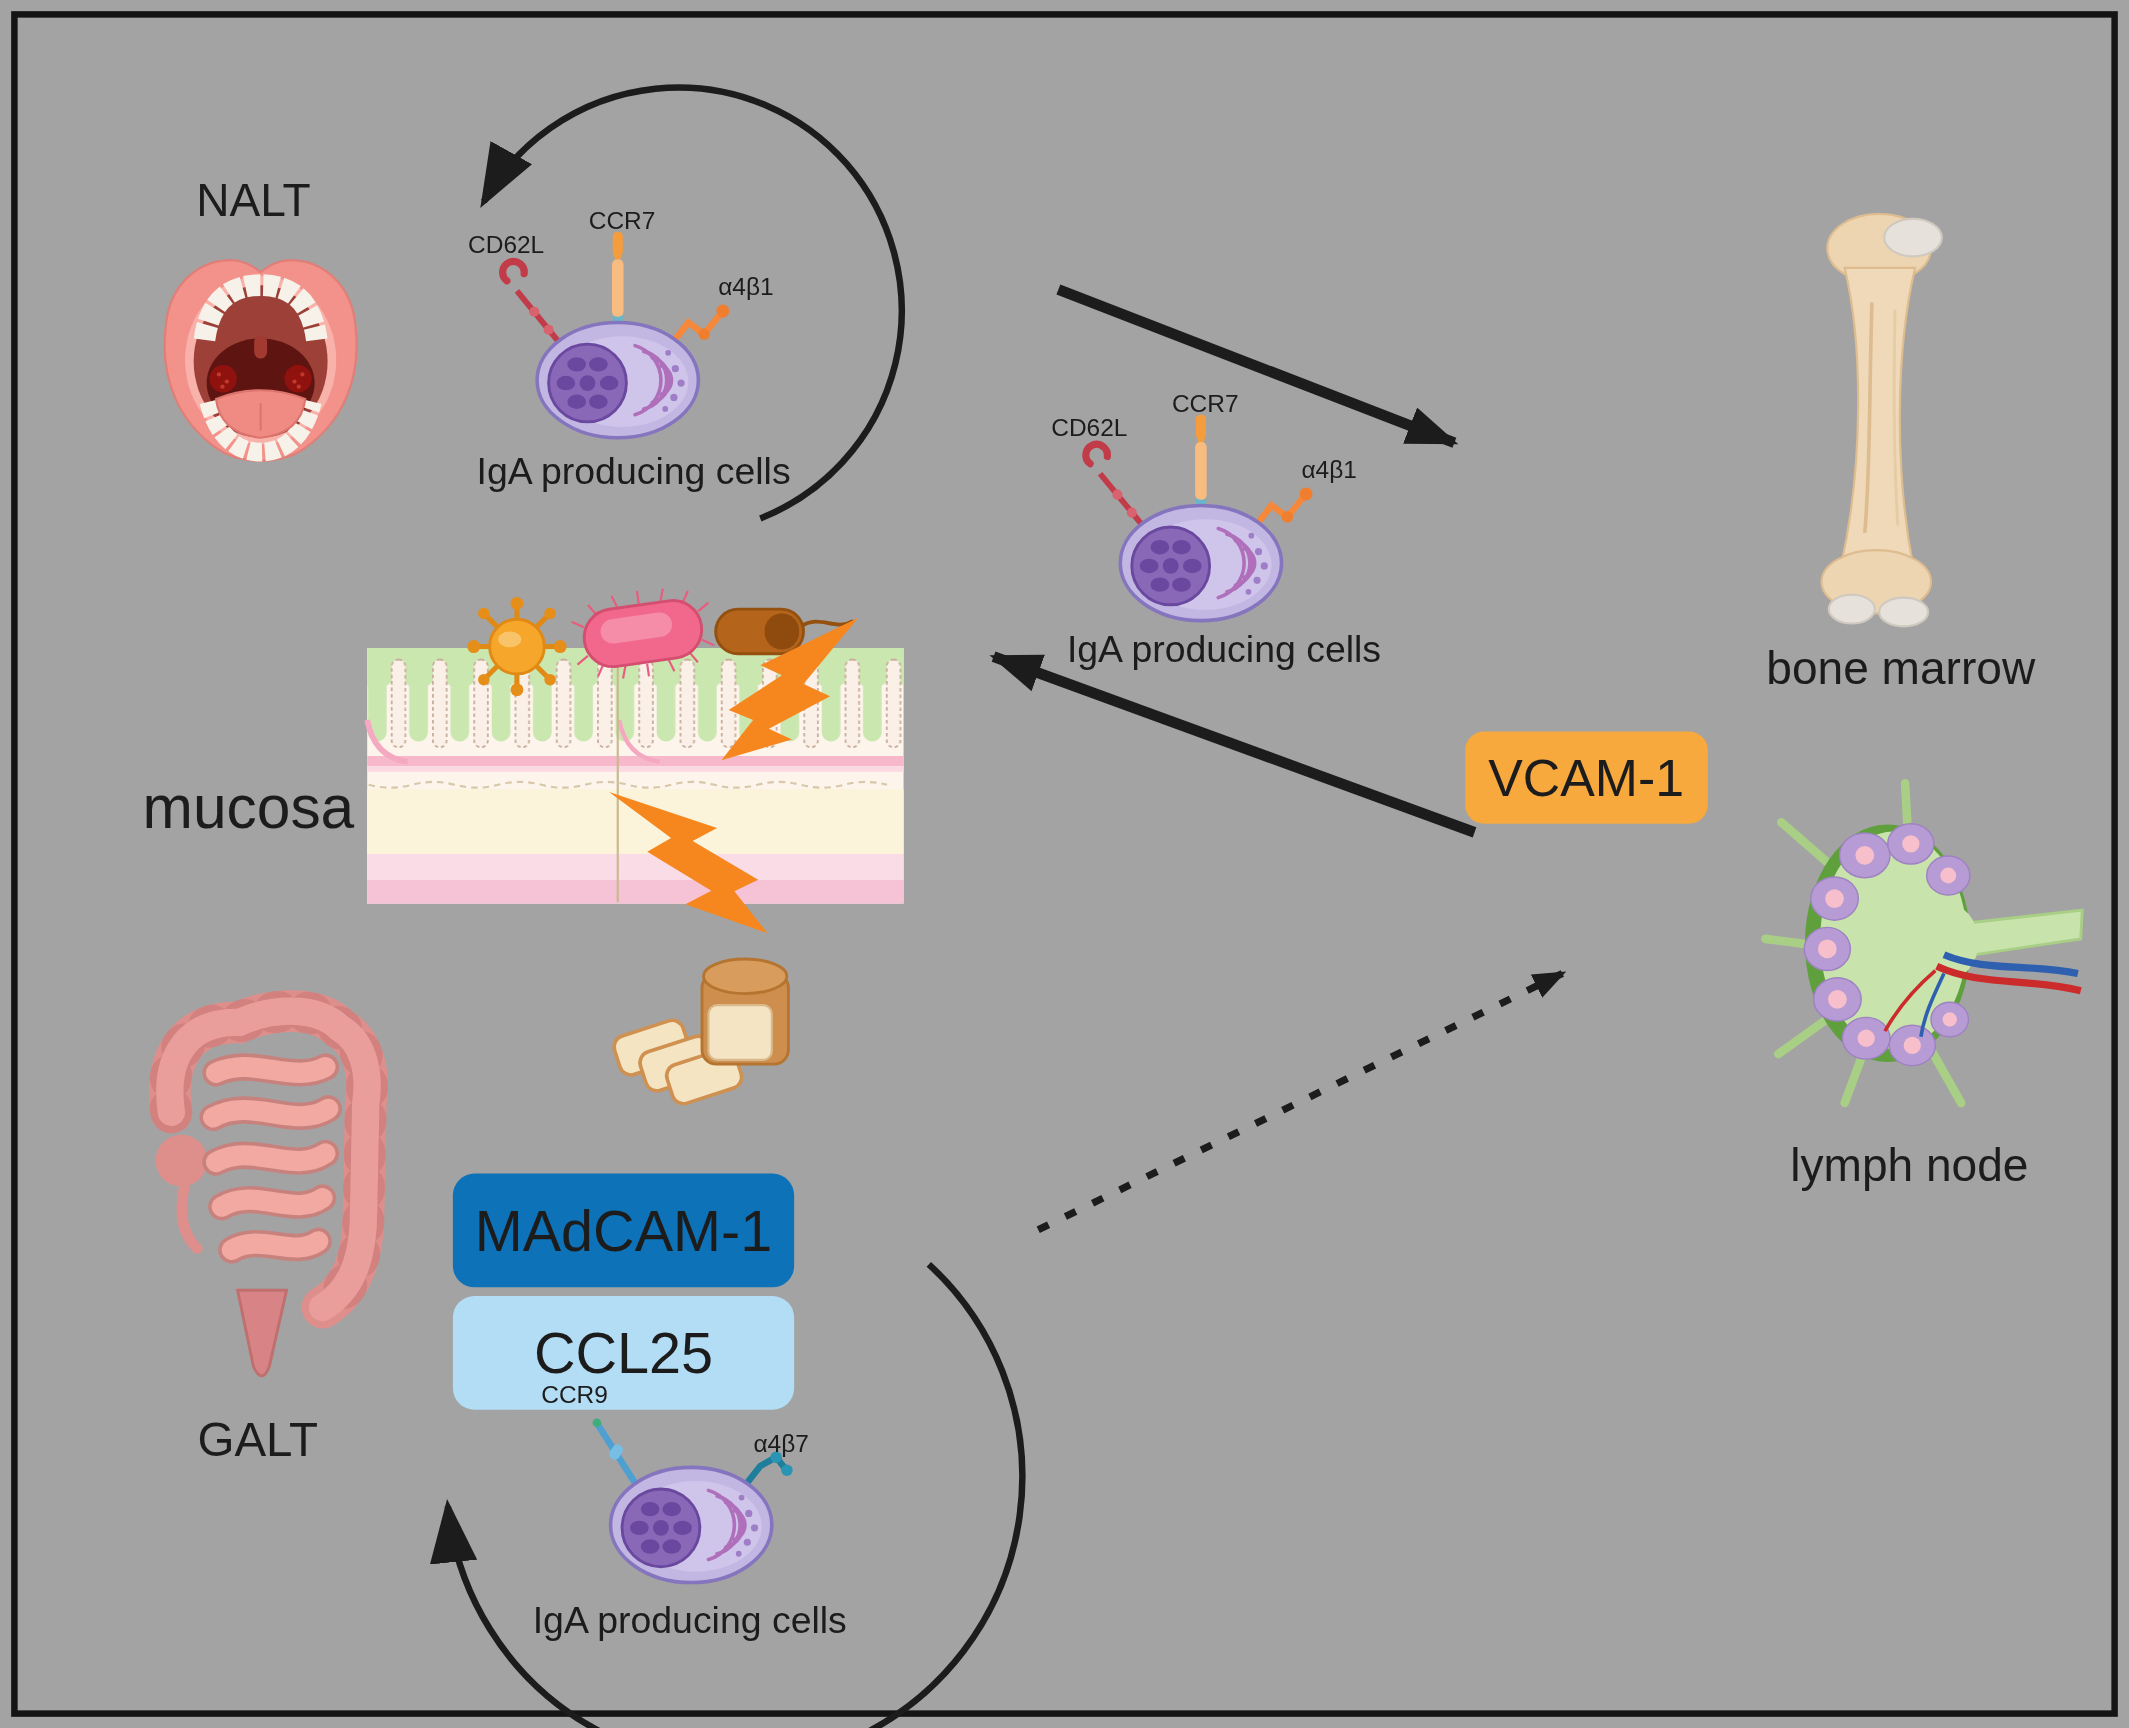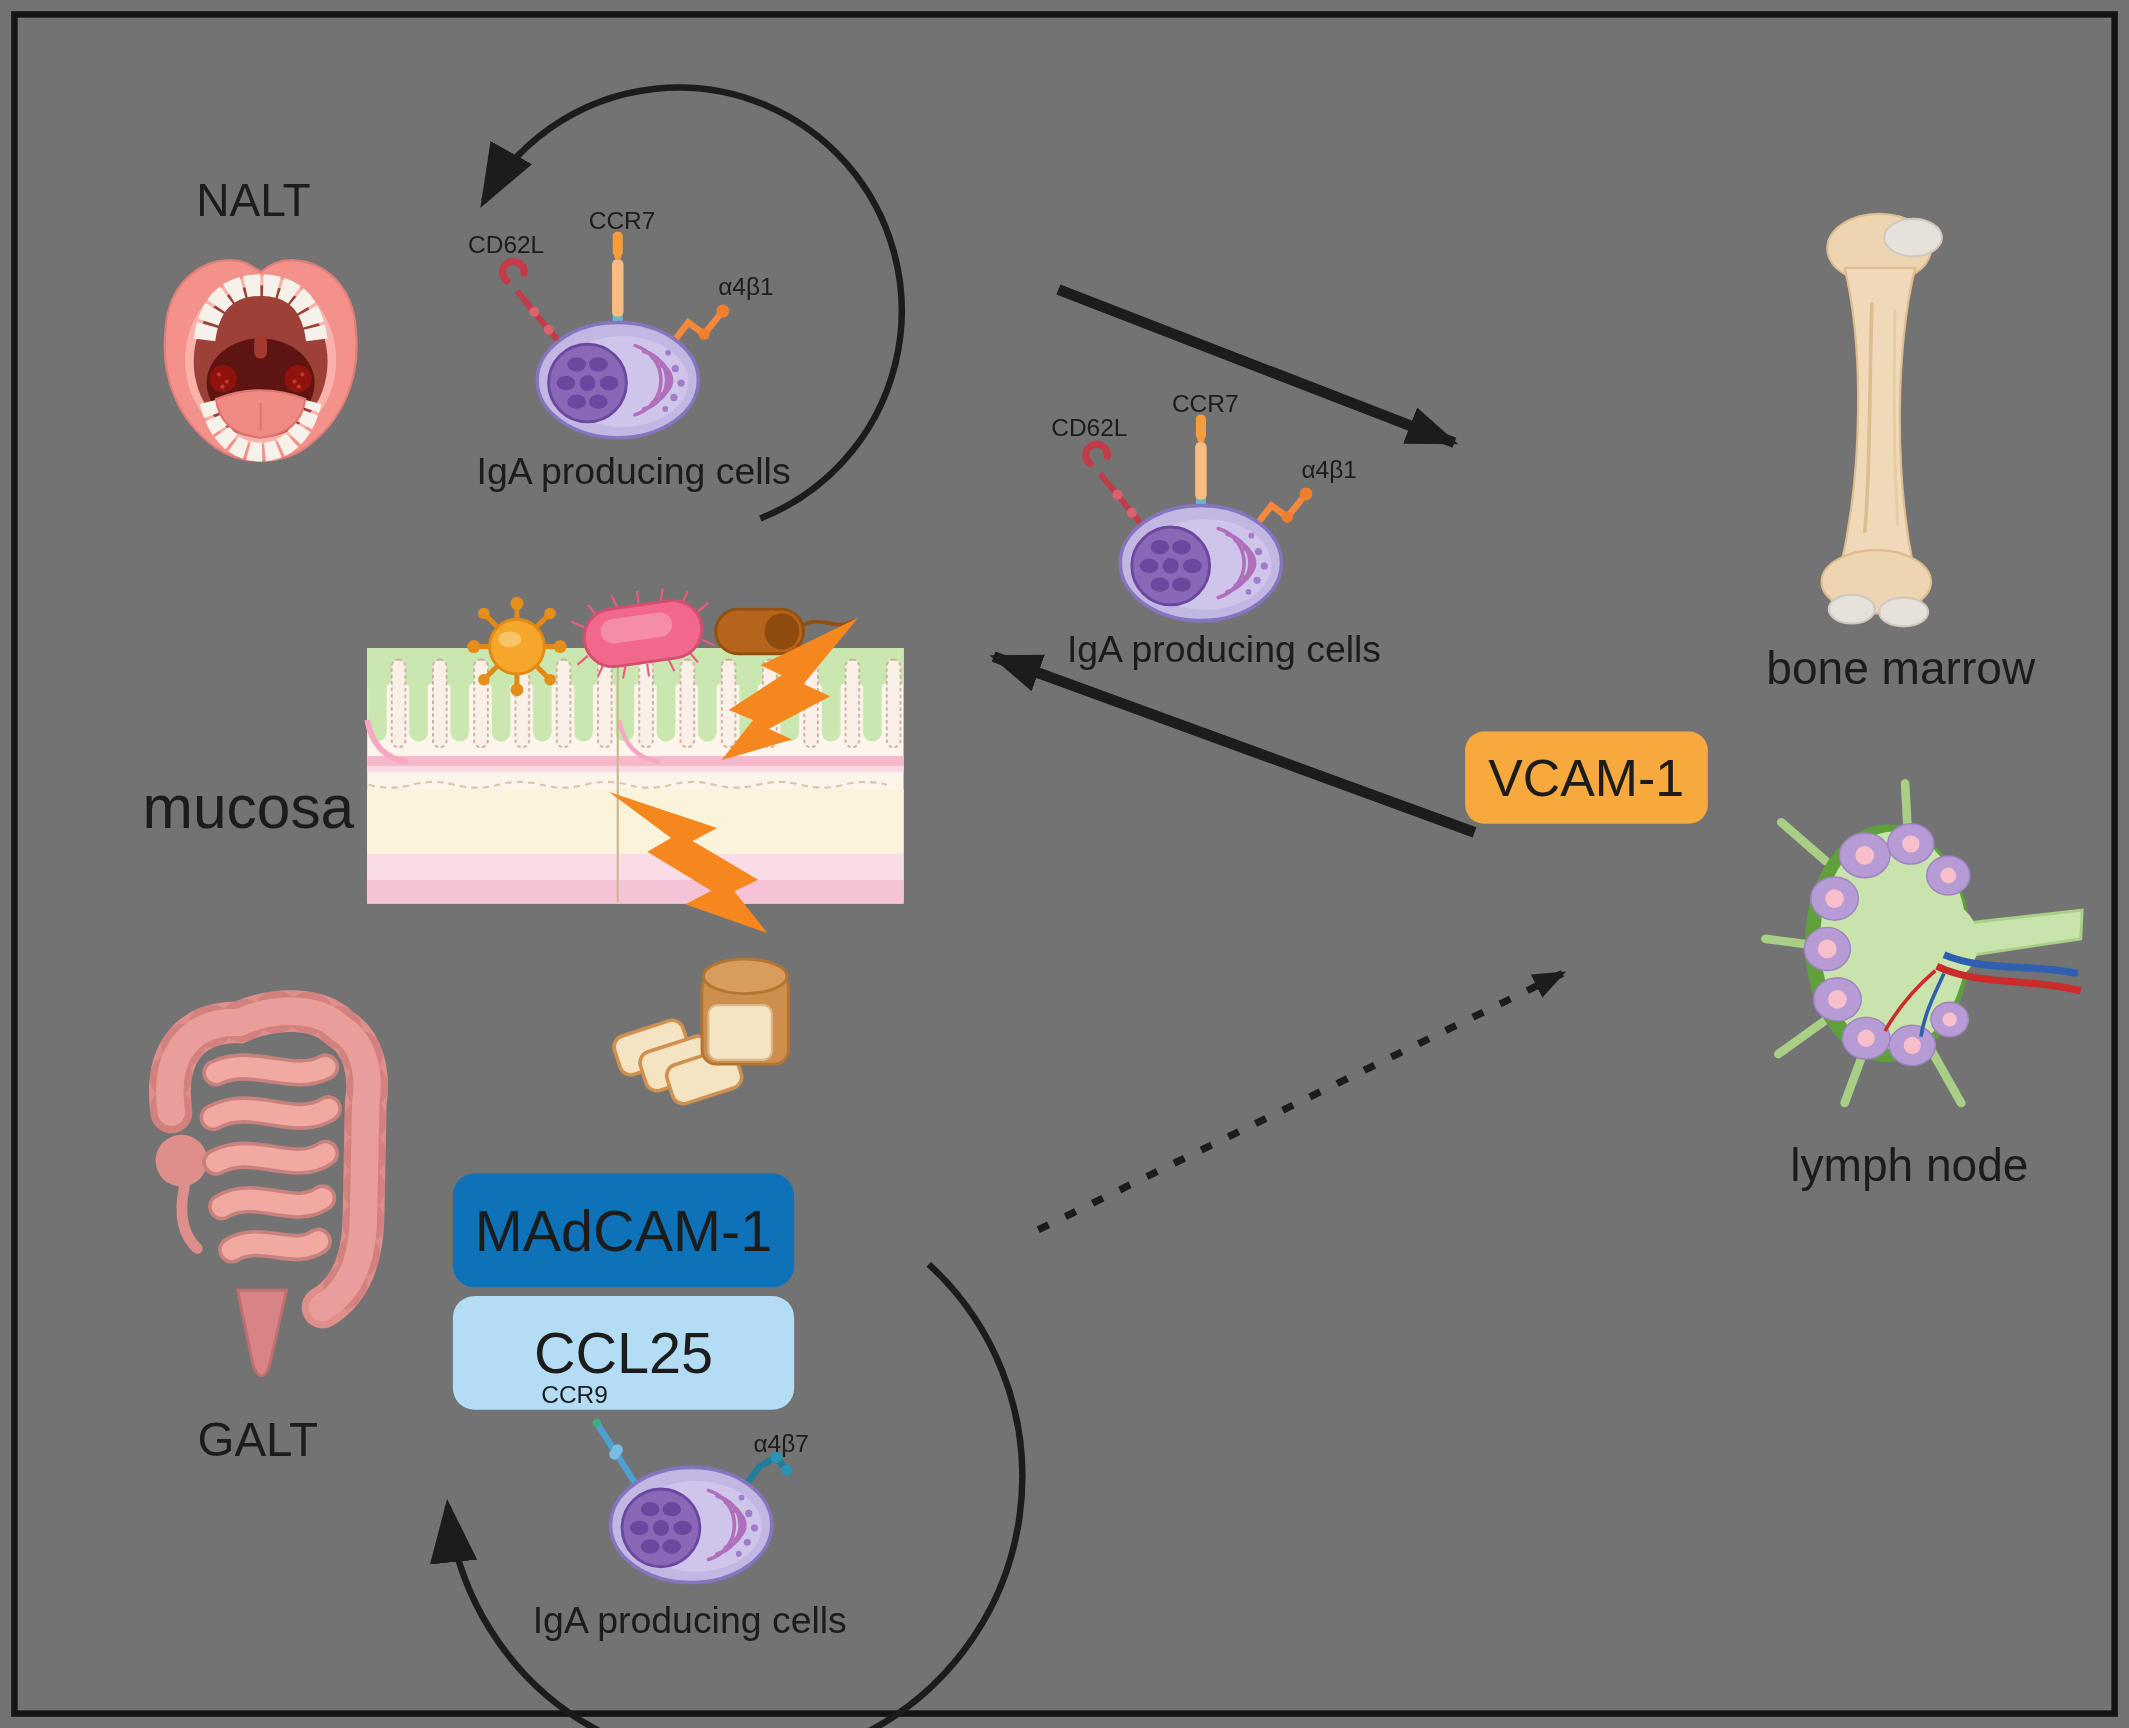--- a/index.html
+++ b/index.html
@@ -1,16 +1,16 @@
 <!DOCTYPE html>
 <html style="font-size:11.5px"><head>
 <meta charset="utf-8">
 <style>
   html,body{margin:0;padding:0;background:#ffffff;}
-  .stage{position:relative;width:2129px;height:1728px;background:#737373;overflow:hidden;
+  .stage{position:relative;width:2129px;height:1728px;background:#a3a3a3;overflow:hidden;
          font-family:"Liberation Sans", sans-serif;}
   svg{position:absolute;left:0;top:0;}
   text{font-family:"Liberation Sans", sans-serif;fill:#1c1c1c;text-anchor:middle;}
   .region-label{font-size:64px;}
   .mucosa-label{font-size:84px;}
   .galt-label{font-size:66px;}
   .caption{font-size:52px;}
   .receptor-label{font-size:34px;}
   .badge-big{font-size:80px;}
   .badge-mid{font-size:72px;}

